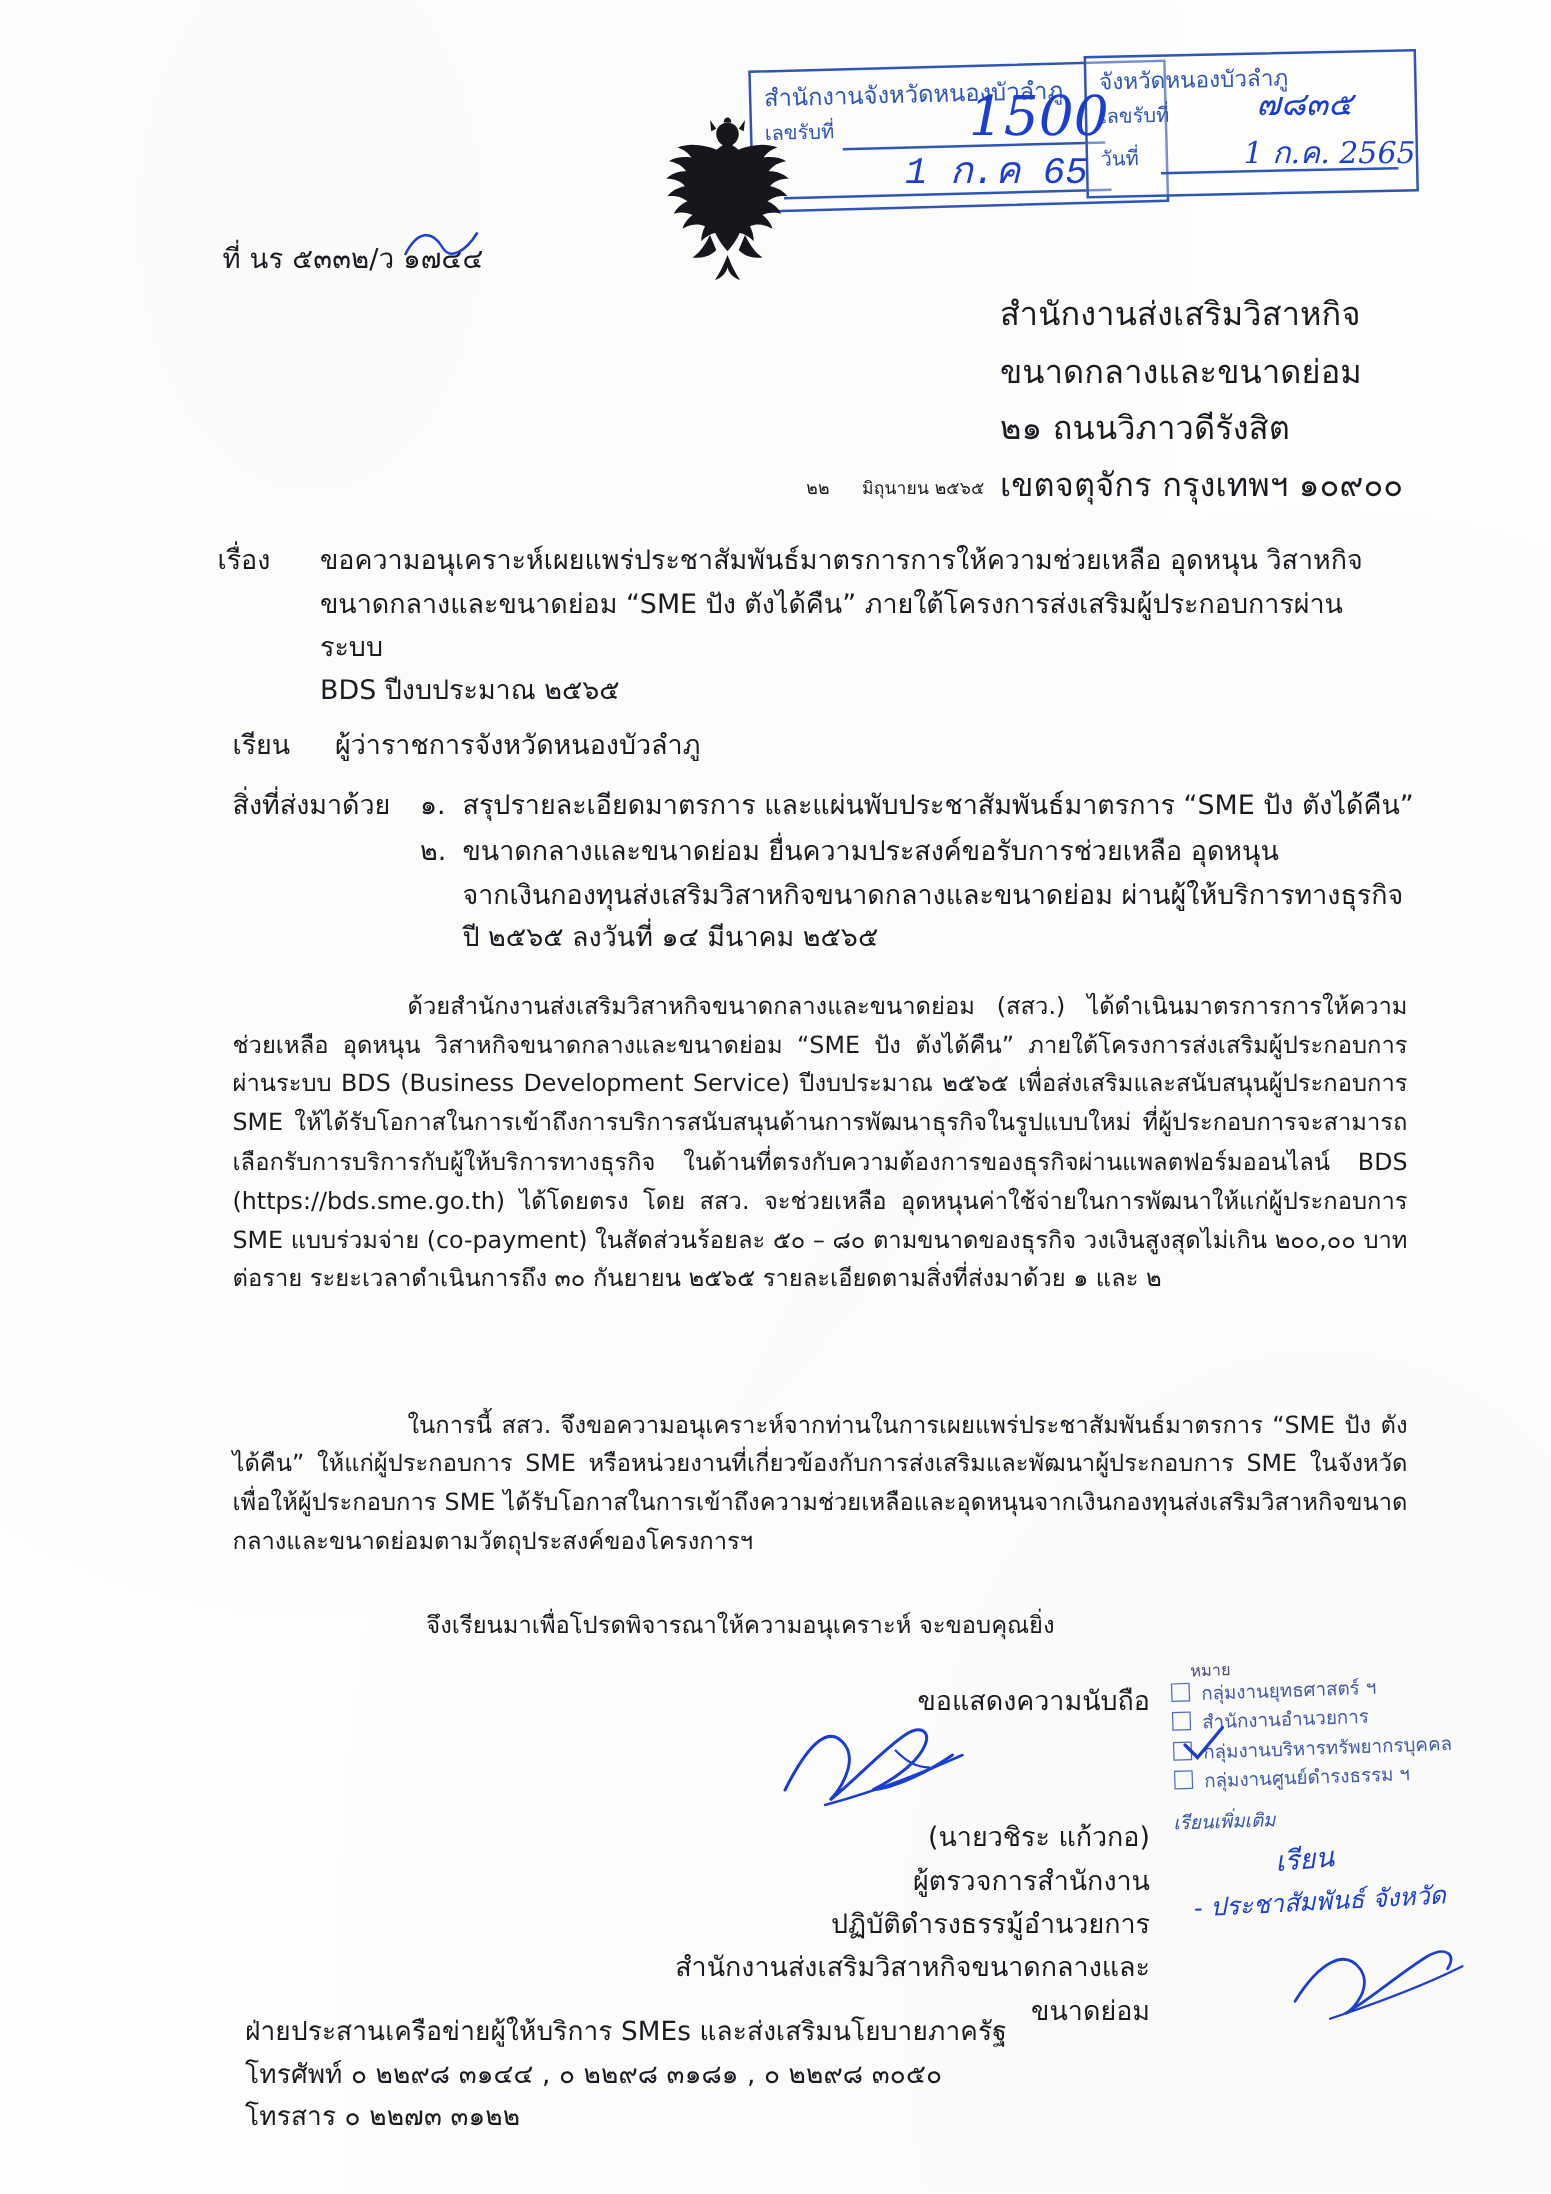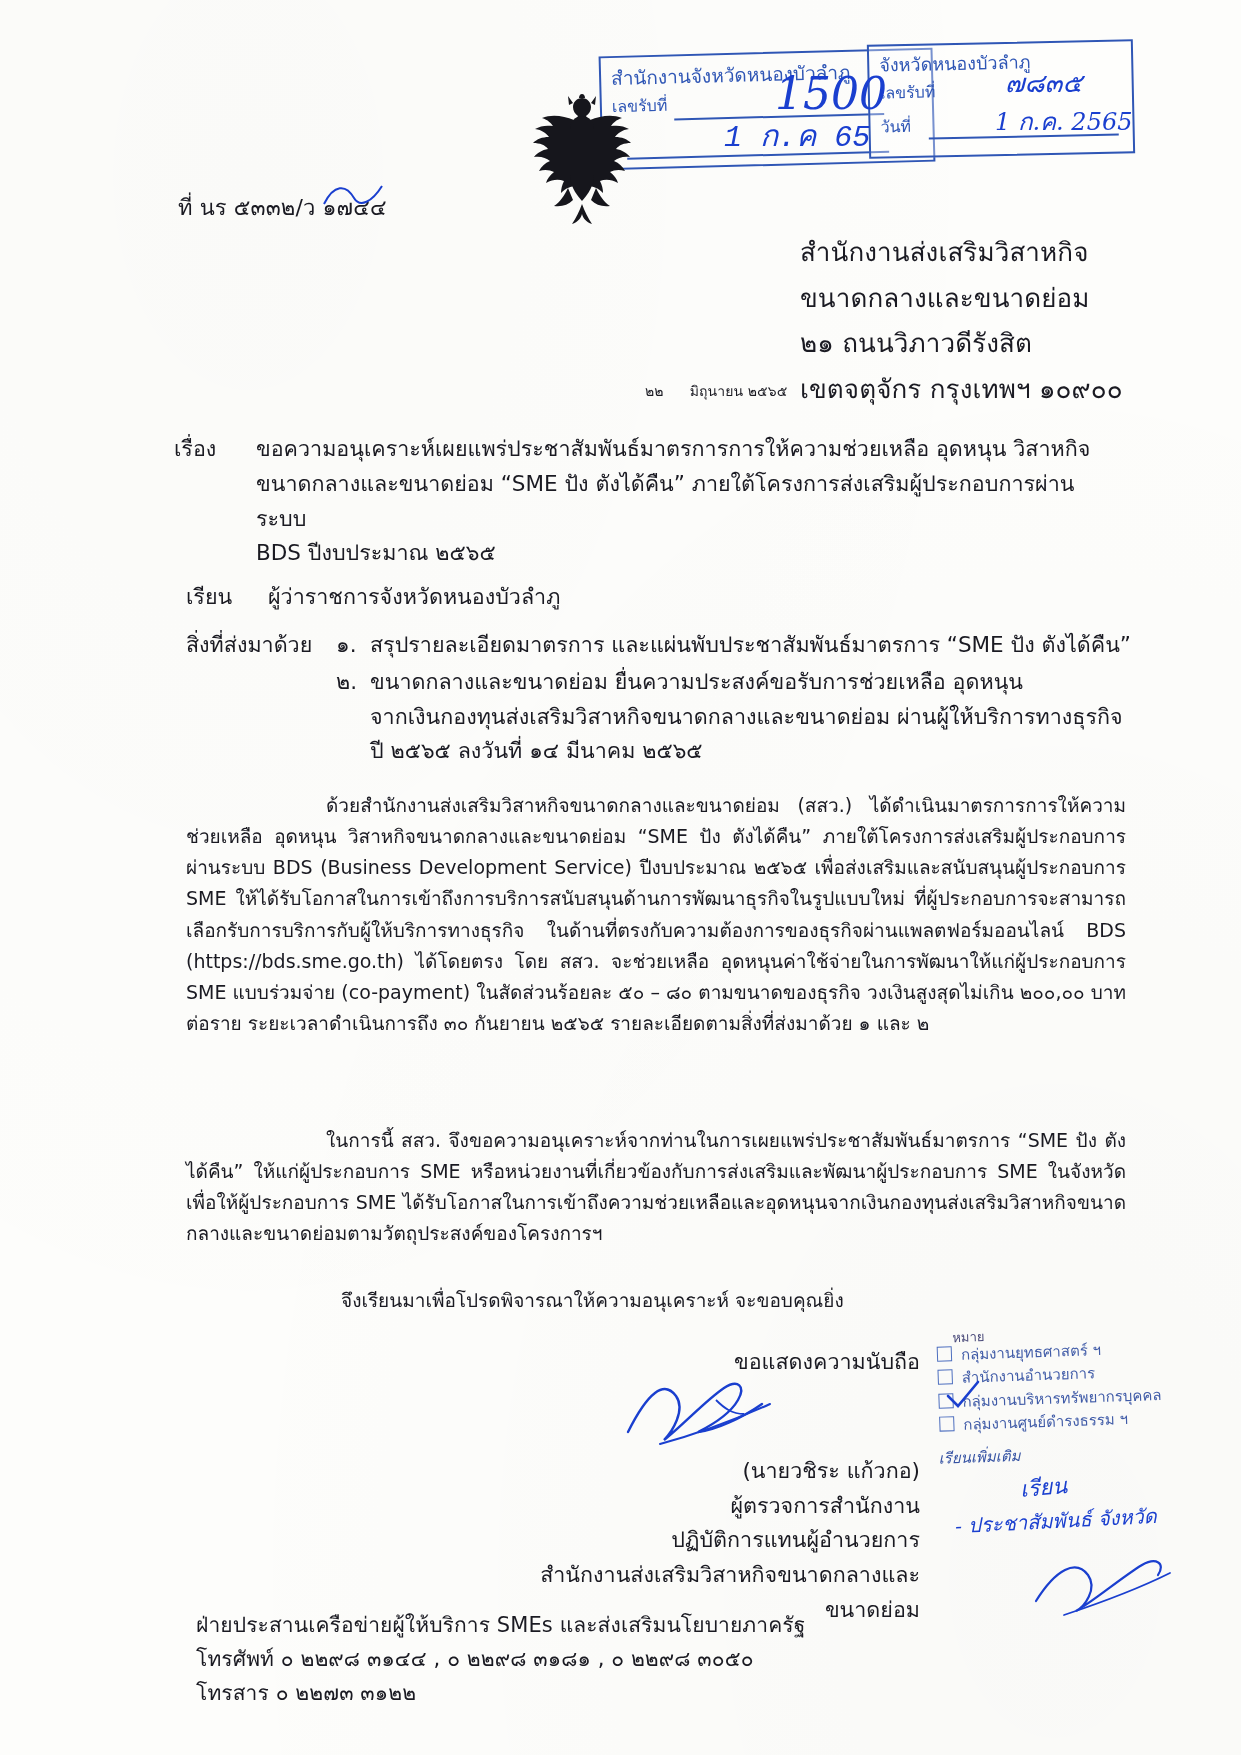--- a/index.html
+++ b/index.html
@@ -363,21 +363,21 @@
   </div>
 
   <div class="para p-close">
     <span class="indent"></span><span>จึงเรียนมาเพื่อโปรดพิจารณาให้ความอนุเคราะห์ จะขอบคุณยิ่ง</span>
   </div>
 
   <div class="sig-block">
     <div class="sig-respect">ขอแสดงความนับถือ</div>
     <div>(นายวชิระ แก้วกอ)</div>
     <div>ผู้ตรวจการสำนักงาน</div>
-    <div>ปฏิบัติการแทนผู้อำนวยการ</div>
+    <div>ปฏิบัติดำรงธรรมู้อำนวยการ</div>
     <div>สำนักงานส่งเสริมวิสาหกิจขนาดกลางและขนาดย่อม</div>
   </div>
 
   <svg class="sig-scribble" viewBox="0 0 190 85">
     <path d="M8 62 C28 22, 44 10, 56 26 C66 40, 52 62, 44 70 C60 58, 86 30, 104 18 C118 9, 126 16, 118 30 C110 44, 90 56, 78 62 C96 60, 122 48, 142 34" stroke="#1a3fcf" stroke-width="2.4" fill="none" stroke-linecap="round"></path>
     <path d="M40 74 C70 66, 110 52, 150 34" stroke="#1a3fcf" stroke-width="2" fill="none" stroke-linecap="round"></path>
     <path d="M96 30 C104 38, 112 44, 124 44" stroke="#1a3fcf" stroke-width="1.8" fill="none"></path>
   </svg>
 
   <div class="footer doc-text">

